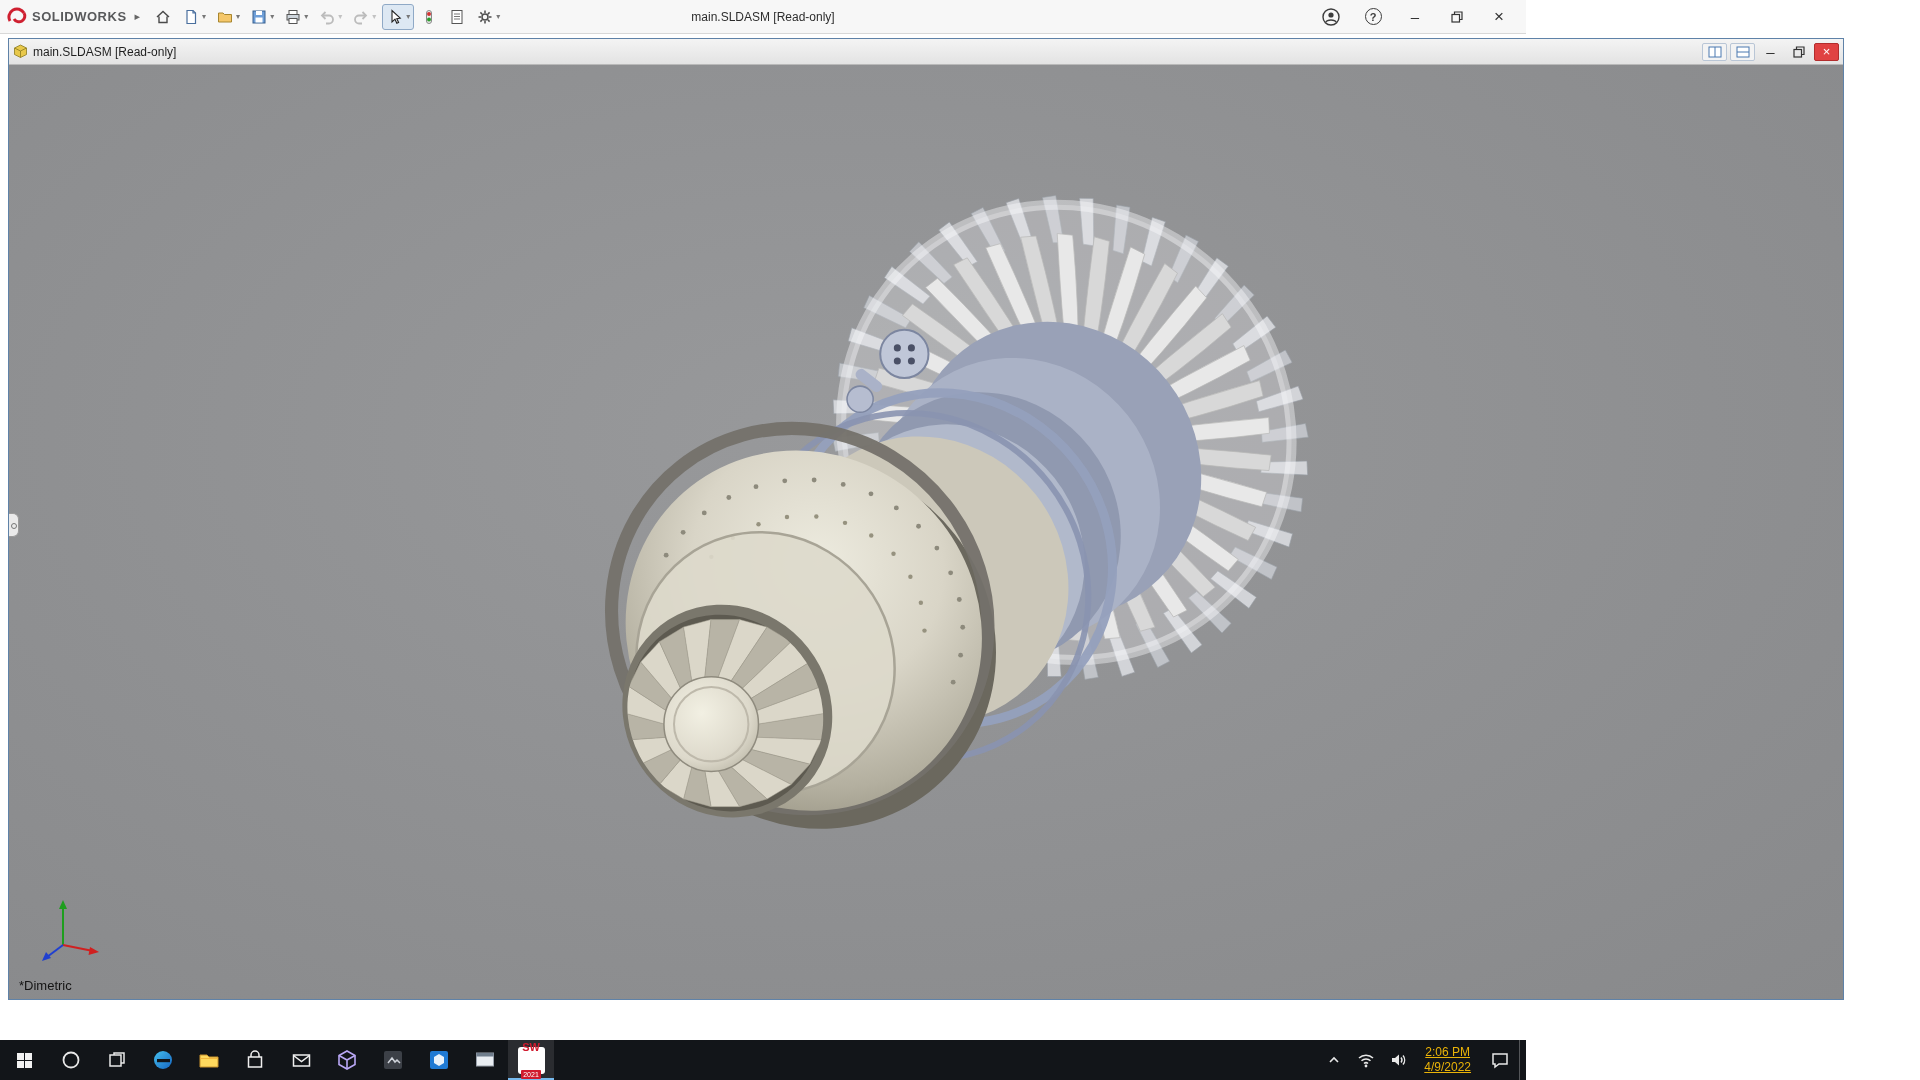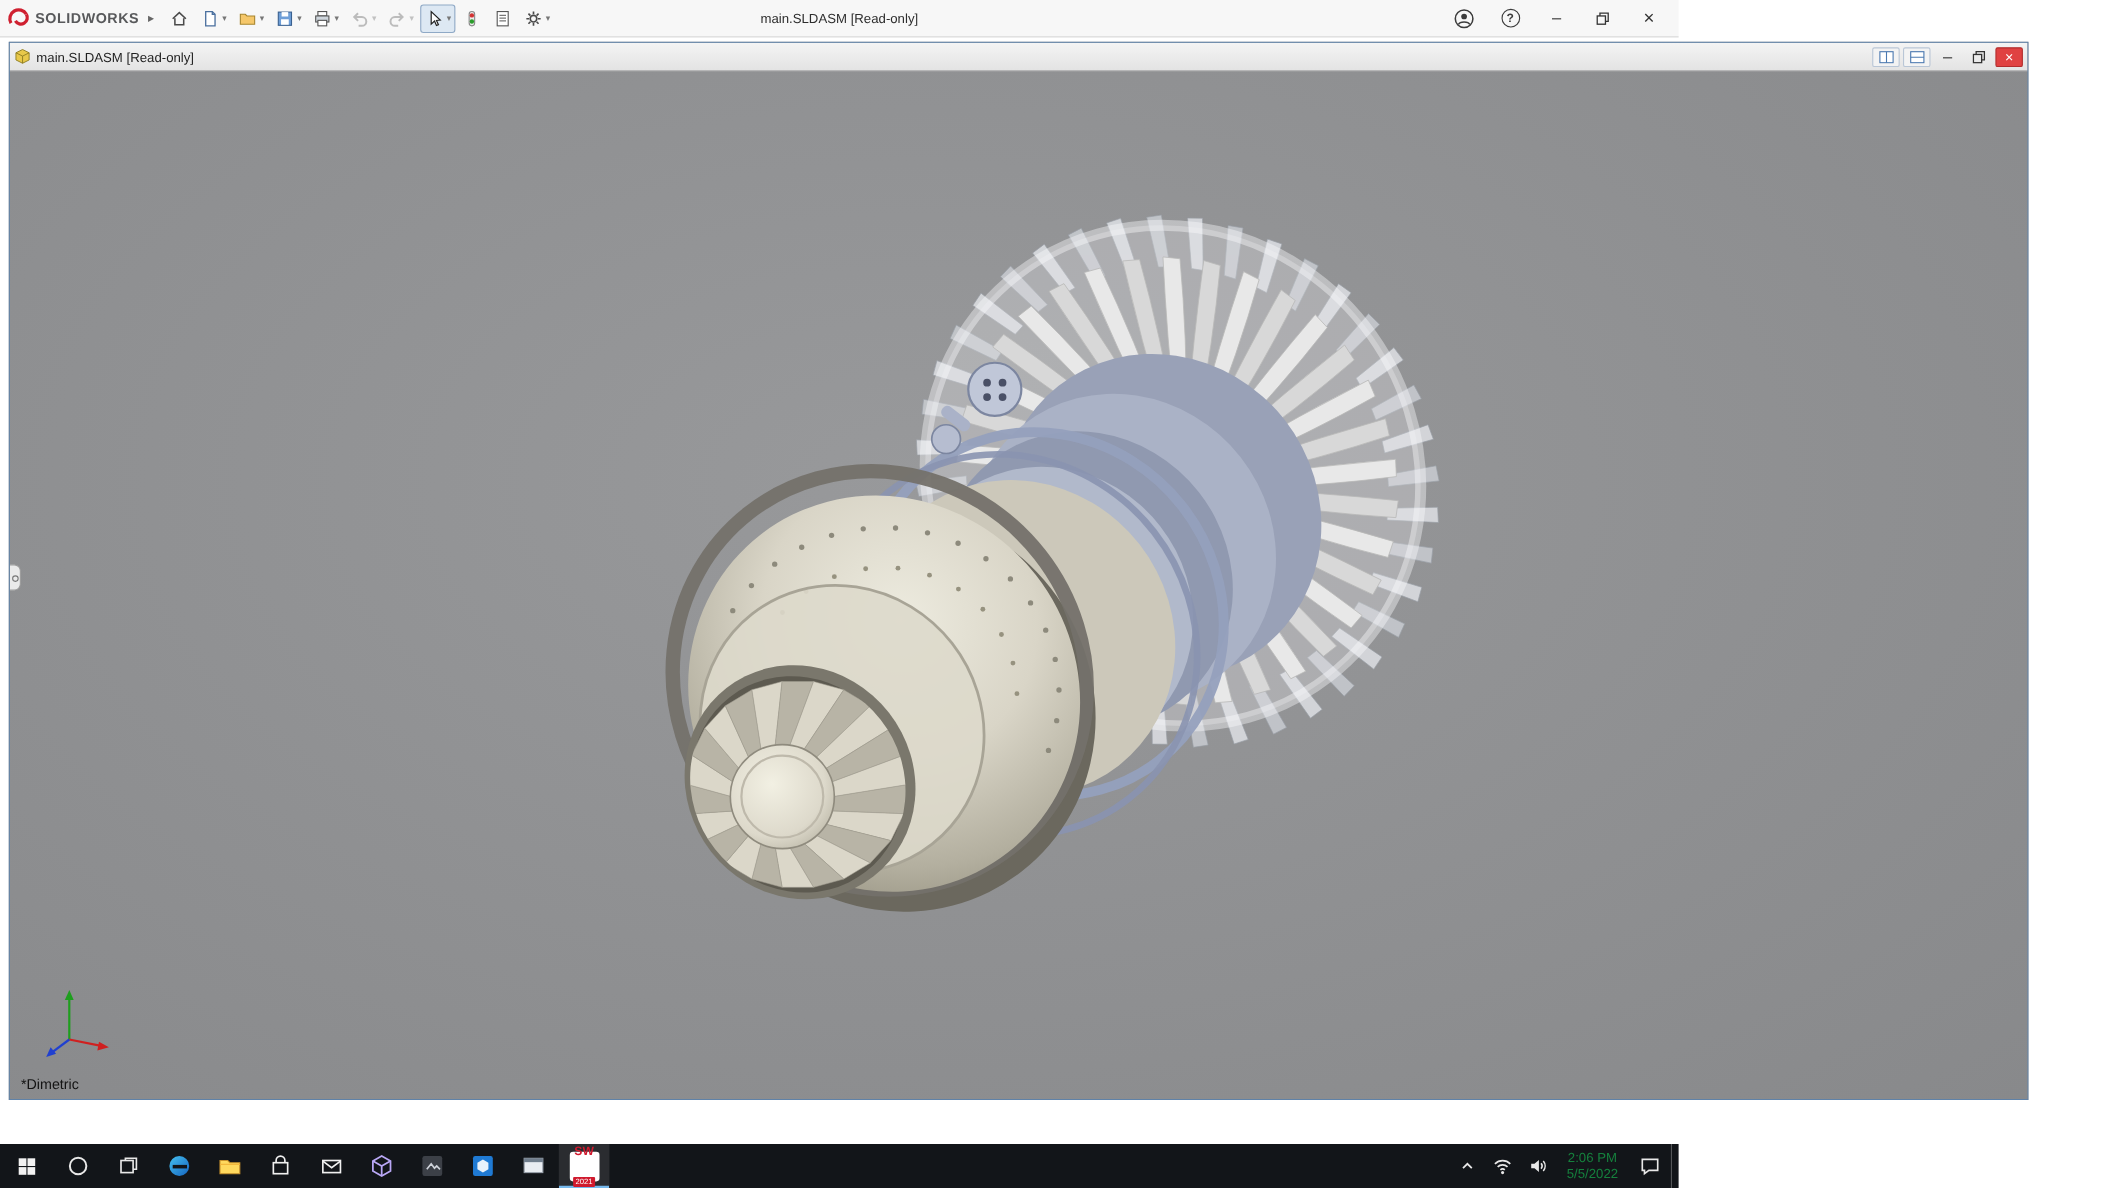--- a/index.html
+++ b/index.html
@@ -42,21 +42,21 @@
 
   
   .taskbar{position:absolute;left:0;right:0;bottom:0;height:40px;background:#121519;display:flex;align-items:stretch;z-index:40;}
   .tb-btn{width:46px;display:flex;align-items:center;justify-content:center;background:transparent;border:none;}
   .tb-btn.active{background:rgba(255,255,255,.10);box-shadow:inset 0 -2px 0 #76b9ed;}
   .tb-start{width:48px;}
   .tb-search{width:312px;background:#ffffff;border:1px solid #767676;display:flex;align-items:center;gap:9px;padding:0 11px;}
   .search-ph{color:#5c5c5c;font-size:13px;white-space:nowrap;}
   .tb-spacer{flex:1;}
   .tray{display:flex;align-items:stretch;}
-  .tb-clock{display:flex;flex-direction:column;align-items:center;justify-content:center;padding:0 10px;color:#15803d;font-size:12px;line-height:15px;}
+  .tb-clock{display:flex;flex-direction:column;align-items:center;justify-content:center;padding:0 10px;color:#eab308;font-size:12px;line-height:15px;text-decoration:underline;}
   .show-desktop{width:7px;border-left:1px solid rgba(255,255,255,.28);}
   .sw-badge{width:27px;height:27px;background:#fff;border-radius:3px;display:flex;flex-direction:column;align-items:center;justify-content:center;gap:18px;}
   .sw-txt{color:#d01a2e;font-weight:bold;font-size:11px;line-height:10px;}
   .sw-year{background:#d01a2e;color:#fff;font-size:7px;line-height:9px;padding:0 2px;border-radius:1px;}
 </style>
 </head>
 <body>
 
 <div class="screen">
 
@@ -517,21 +517,21 @@
           </svg>
       </button>
       <button class="tb-btn" style="width:32px">
         <svg width="18" height="18">
             <path d="M3 7 h3 l4 -3.5 v11 l-4 -3.5 h-3 z" fill="#e8e8e8"></path>
             <path d="M12 6.5 a4 4 0 0 1 0 5 M14 4.5 a7 7 0 0 1 0 9" fill="none" stroke="#e8e8e8" stroke-width="1.4"></path>
           </svg>
       </button>
       <div class="tb-clock">
         <div>2:06 PM</div>
-        <div>5/5/2022</div>
+        <div>4/9/2022</div>
       </div>
       <button class="tb-btn" style="width:38px">
         <svg width="20" height="20">
             <path d="M3 4 h14 v10 h-8 l-4 3 v-3 h-2 z" fill="none" stroke="#e8e8e8" stroke-width="1.5"></path>
           </svg>
       </button>
       <div class="show-desktop"></div>
     </div>
   </footer>
 </div>

